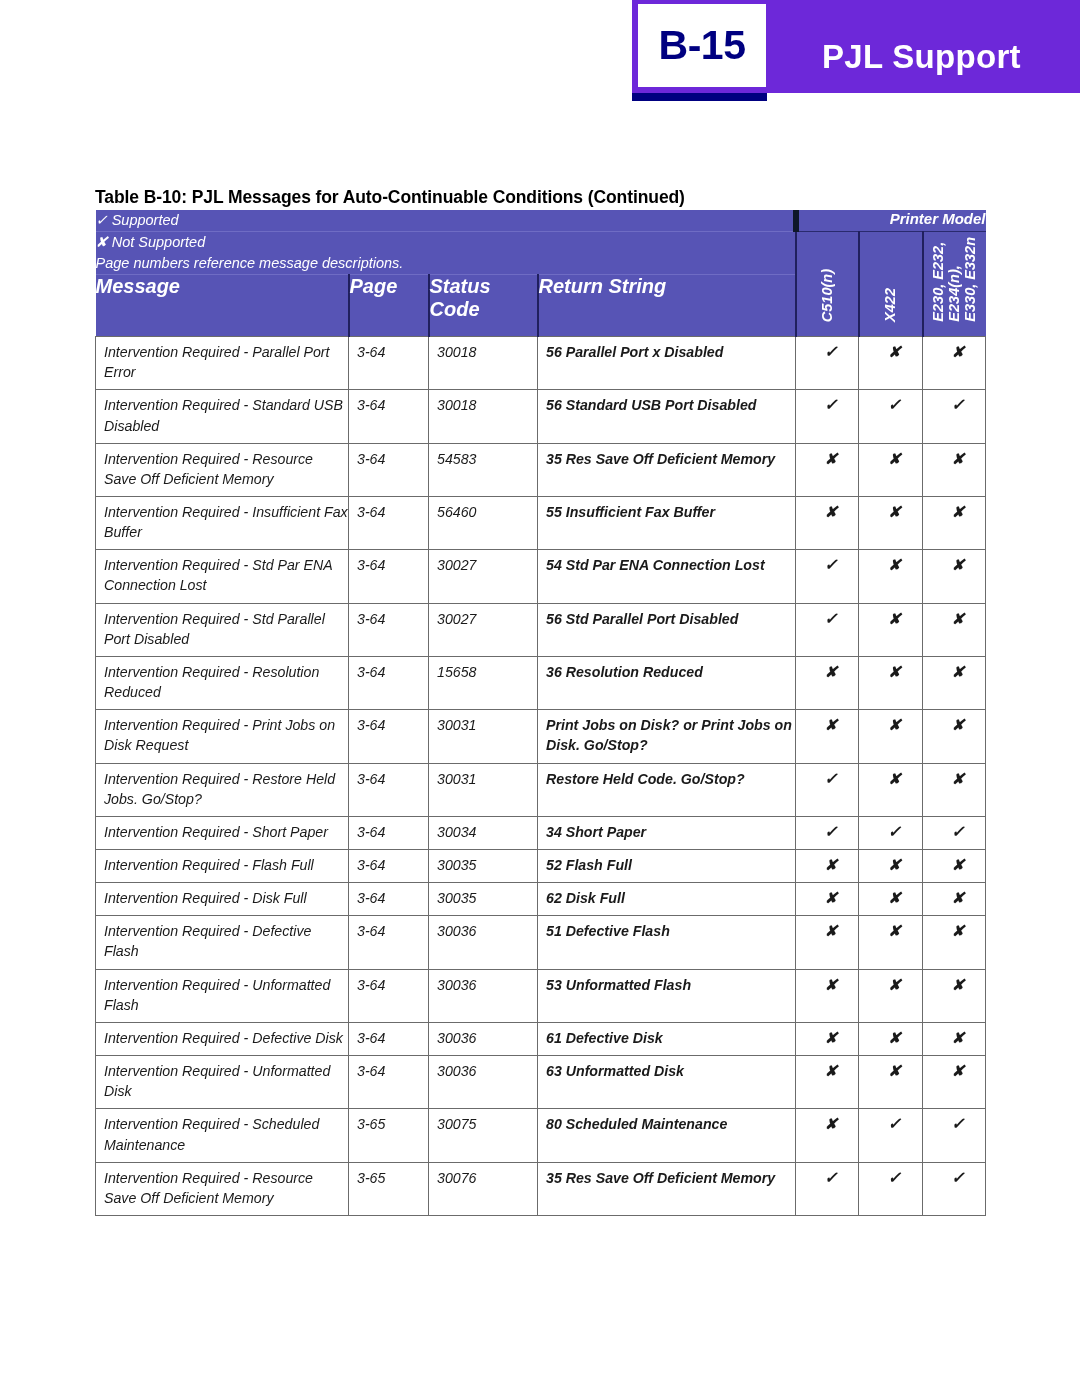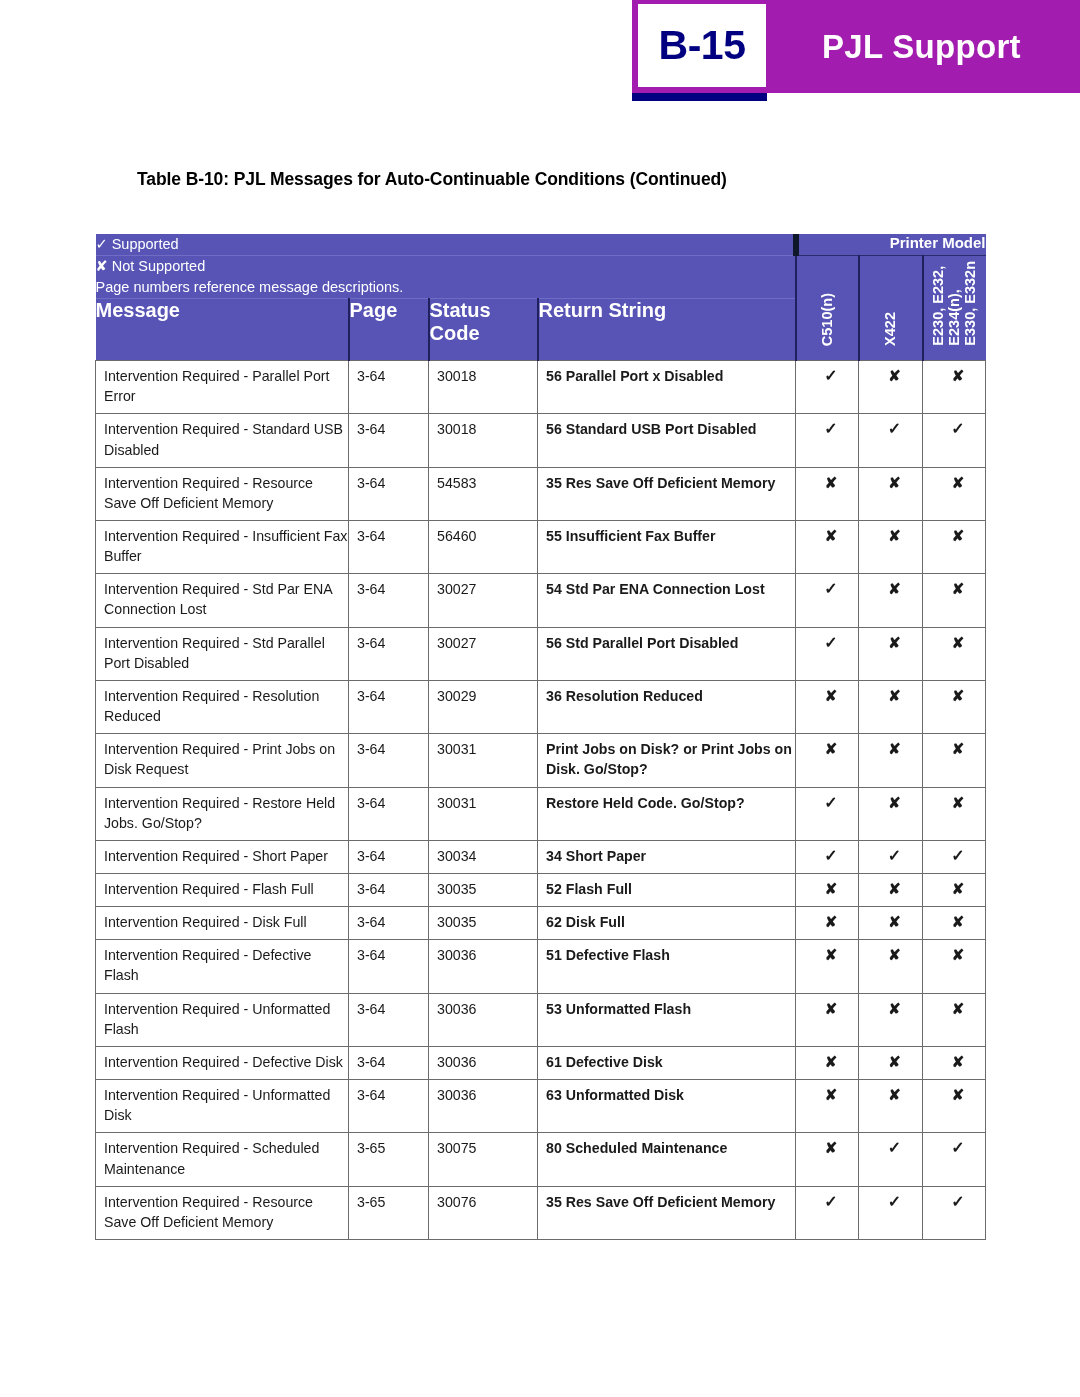--- a/index.html
+++ b/index.html
@@ -15,21 +15,21 @@
     -webkit-font-smoothing: antialiased;
   }
 
   
   .page-banner {
     position: absolute;
     left: 632px;
     top: 0;
     width: 448px;
     height: 93px;
-    background: #a21caf;
+    background: #6d28d9;
   }
   .page-banner-foot {
     position: absolute;
     left: 632px;
     top: 93px;
     width: 135px;
     height: 8px;
     background: #000080;
   }
   .page-number-box {
@@ -46,51 +46,51 @@
   .page-number-text {
     color: #000080;
     font-size: 41px;
     font-weight: bold;
     letter-spacing: -0.5px;
     line-height: 1;
   }
   .page-banner-title {
     position: absolute;
     left: 190px;
-    top: 0;
+    top: 10px;
     height: 93px;
     display: flex;
     align-items: center;
     color: #ffffff;
     font-size: 33px;
     font-weight: bold;
     letter-spacing: 0.3px;
   }
 
   
   .table-caption {
     position: absolute;
     left: 95px;
-    top: 169px;
+    top: 187px;
     font-size: 17.5px;
     font-weight: bold;
     color: #000000;
     white-space: nowrap;
     letter-spacing: -0.1px;
-    margin-left: 42px;
   }
 
   
   .pjl-table {
     position: absolute;
     left: 95px;
-    top: 234px;
+    top: 210px;
     width: 890px;
     border-collapse: collapse;
     table-layout: fixed;
+    font-style: italic;
   }
   .pjl-table td, .pjl-table th {
     padding: 0;
     margin: 0;
     vertical-align: top;
   }
 
   
   .hdr {
     background: #5754b5;
@@ -300,21 +300,21 @@
         <td class="c-page">3-64</td>
         <td class="c-code">30027</td>
         <td class="c-ret">56 Std Parallel Port Disabled</td>
         <td class="c-mark"><span class="mark-check">✓</span></td>
         <td class="c-mark"><span class="mark-cross">✘</span></td>
         <td class="c-mark"><span class="mark-cross">✘</span></td>
       </tr>
       <tr>
         <td class="c-msg">Intervention Required - Resolution Reduced</td>
         <td class="c-page">3-64</td>
-        <td class="c-code">30029</td>
+        <td class="c-code">15658</td>
         <td class="c-ret">36 Resolution Reduced</td>
         <td class="c-mark"><span class="mark-cross">✘</span></td>
         <td class="c-mark"><span class="mark-cross">✘</span></td>
         <td class="c-mark"><span class="mark-cross">✘</span></td>
       </tr>
       <tr>
         <td class="c-msg">Intervention Required - Print Jobs on Disk Request</td>
         <td class="c-page">3-64</td>
         <td class="c-code">30031</td>
         <td class="c-ret">Print Jobs on Disk? or Print Jobs on Disk. Go/Stop?</td>

